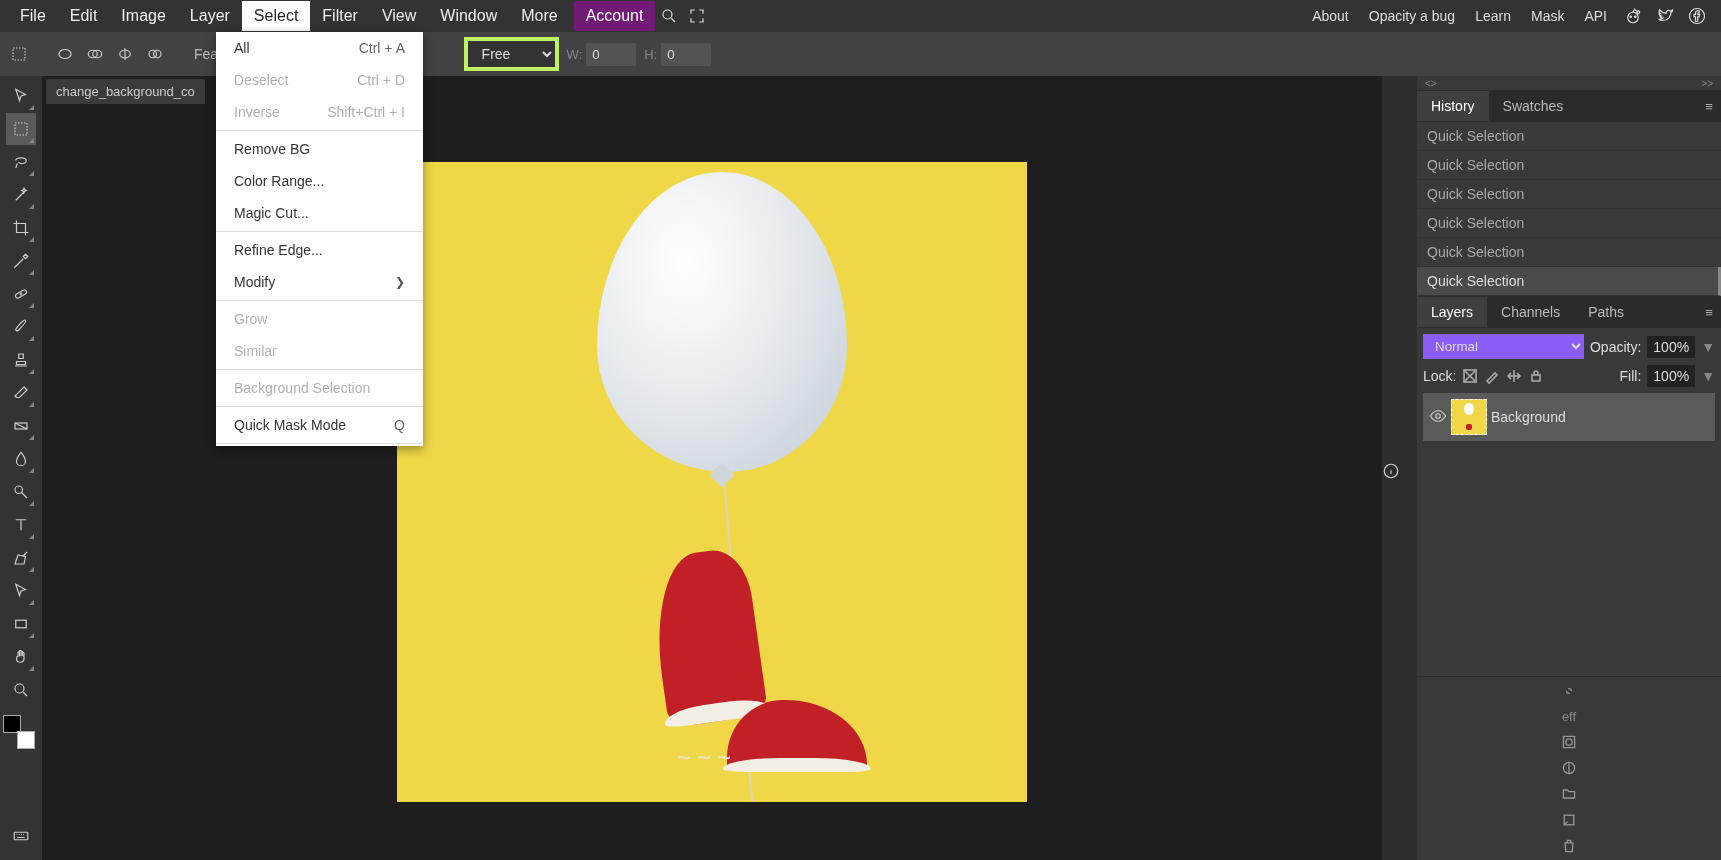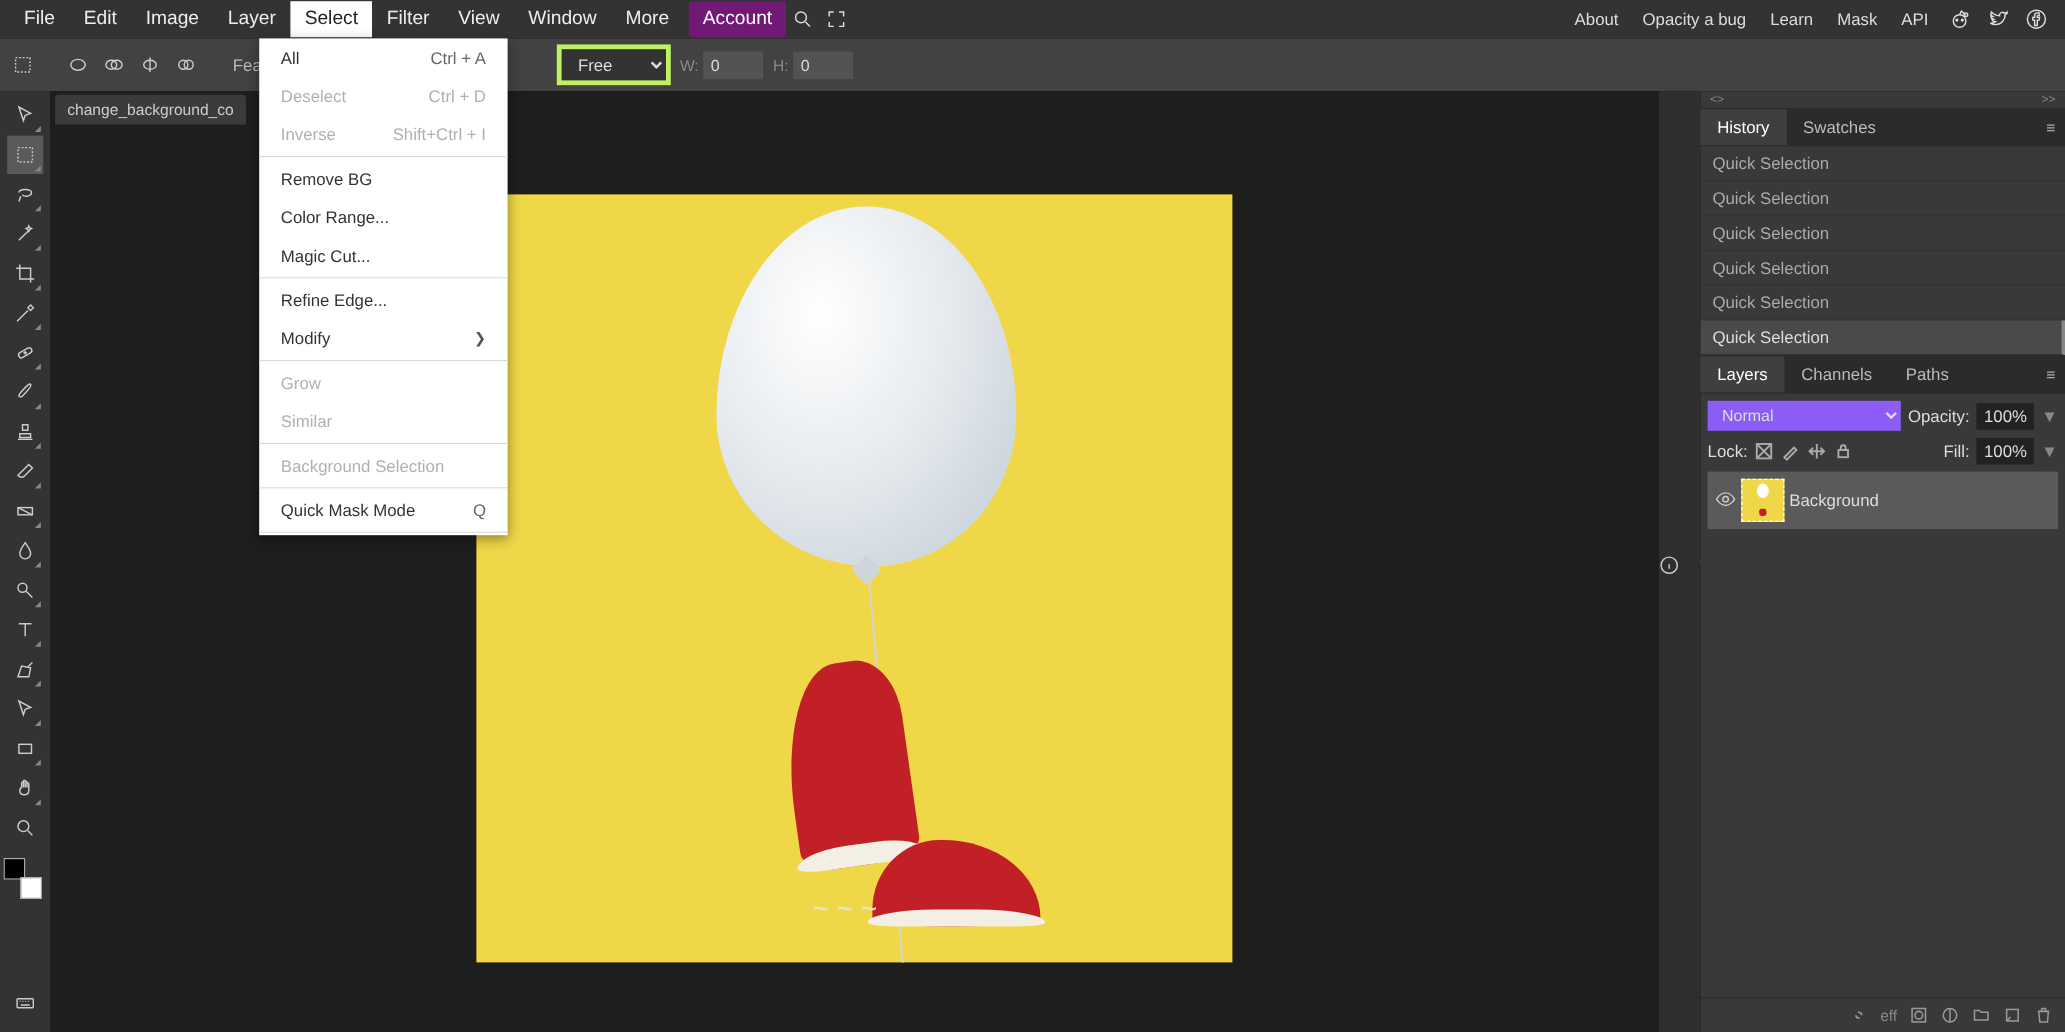--- a/index.html
+++ b/index.html
@@ -85,21 +85,21 @@
 .layers-row .chev { color:#888; cursor:pointer; }
 .layers-row .small-icon { width:16px; height:16px; color:#aaa; display:flex; align-items:center; justify-content:center; }
 
 .layer-item { display:flex; align-items:center; background:#5a5a5a; padding:6px; gap:4px; cursor:pointer; }
 .layer-item .eye { width:18px; color:#ccc; }
 .layer-item .thumb { width:36px; height:36px; background:#f0d747; border:1px dashed #fff; position:relative; }
 .layer-item .thumb::after { content:""; position:absolute; width:10px; height:12px; border-radius:50%; background:#fff; top:3px; left:12px; }
 .layer-item .thumb::before { content:""; position:absolute; width:6px; height:6px; background:#c12126; bottom:4px; left:14px; border-radius:2px; }
 
 .panels .fill { flex:1; }
-.panel-footer { display:flex; align-items:center; justify-content:flex-end; gap:10px; padding:6px 10px; color:#888; font-size:13px; border-top:1px solid #2b2b2b; }
+.panel-footer { display:flex; align-items:center; justify-content:flex-end; gap:10px; padding:6px 10px; color:#888; font-size:13px; border-top:1px solid #2b2b2b;flex-direction:column; }
 .panel-footer .ficon { width:16px; height:16px; color:#999; cursor:pointer; display:flex; align-items:center; justify-content:center; }
 
 svg { width:18px; height:18px; fill:none; stroke:currentColor; stroke-width:1.6; }
 </style>
 </head>
 <body>
 
 <div class="menubar">
   <span class="menu-item">File</span>
   <span class="menu-item">Edit</span>

